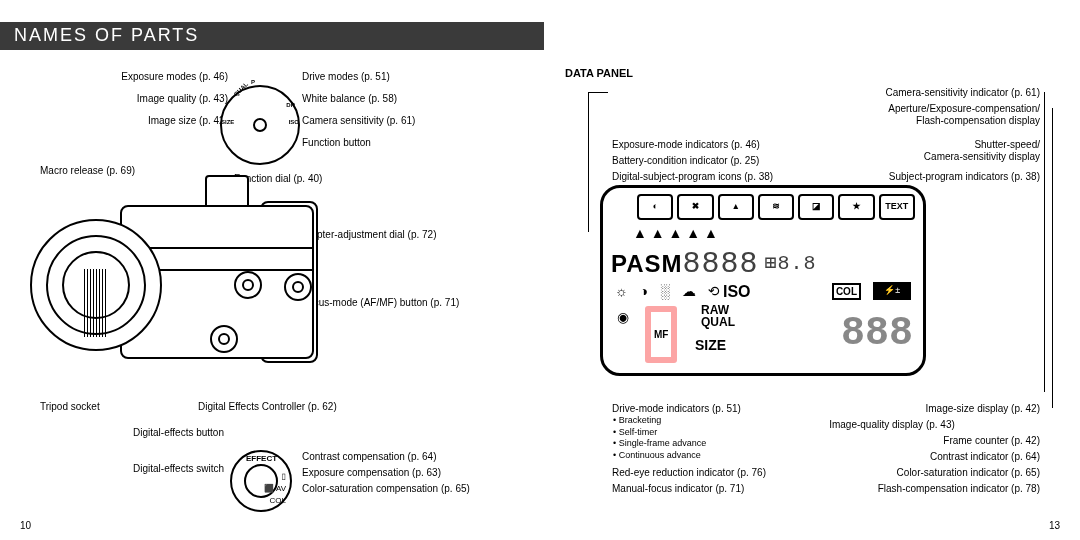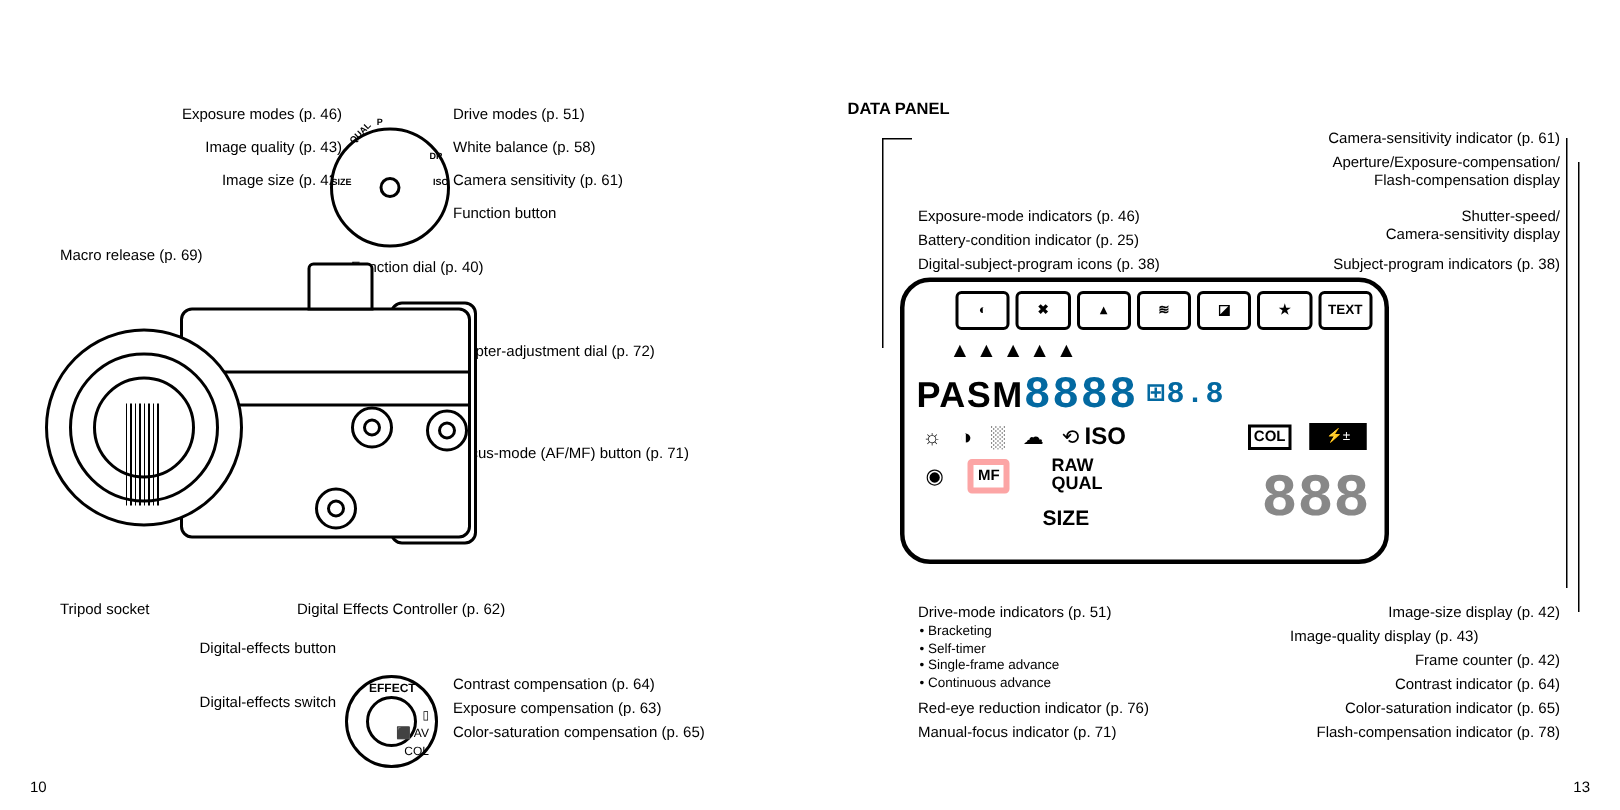--- a/index.html
+++ b/index.html
@@ -43,43 +43,44 @@
   .effect::before{content:"";position:absolute;left:12px;top:12px;right:12px;bottom:12px;border:2px solid #000;border-radius:50%}
   .effect-lab{position:absolute;left:14px;top:2px;font-size:8px;font-weight:bold}
   .effect-mark{position:absolute;font-size:8px;right:4px}
 
   
   .lcd{position:absolute;left:600px;top:185px;width:320px;height:185px;border:3px solid #000;border-radius:20px;background:#fff}
   .lcd-icons{position:absolute;left:34px;top:6px;right:8px;height:26px;display:flex;gap:4px}
   .lcd-icons>div{flex:1;border:2px solid #000;border-radius:4px;display:flex;align-items:center;justify-content:center;font-size:9px;font-weight:bold}
   .lcd-mainrow{position:absolute;left:8px;top:58px;right:8px;height:36px;display:flex;align-items:center}
   .lcd-pasm{font-weight:bold;font-size:24px;letter-spacing:1px}
-  .lcd-seg{font-family:"Courier New",monospace;font-weight:bold;font-size:30px;letter-spacing:1px;color:#0369a1}
+  .lcd-seg{font-family:"Courier New",monospace;font-weight:normal;font-size:30px;letter-spacing:1px;color:#404040}
   .lcd-iso{position:absolute;left:120px;top:94px;font-weight:bold;font-size:16px}
   .lcd-iconrow{position:absolute;left:12px;top:94px;font-size:14px;letter-spacing:4px}
   .lcd-raw{position:absolute;left:98px;top:116px;font-weight:bold;font-size:12px;line-height:1}
   .lcd-size{position:absolute;left:92px;top:148px;font-weight:bold;font-size:14px}
   .lcd-big{position:absolute;right:10px;top:120px;font-family:"Courier New",monospace;font-weight:bold;font-size:40px;color:#888}
-  .lcd-mf{position:absolute;left:42px;top:118px;border:4px solid #fca5a5;border-radius:3px;padding:1px 3px;font-size:10px;font-weight:bold}
+  .lcd-mf{position:absolute;left:42px;top:118px;border:6px solid #fca5a5;border-radius:3px;padding:16px 3px;font-size:10px;font-weight:bold}
   .lcd-eye{position:absolute;left:14px;top:120px;font-size:14px}
   .lcd-tri{position:absolute;left:30px;top:36px;right:10px;height:16px;display:flex;gap:38px;font-size:14px}
   .lcd-col{position:absolute;right:62px;top:95px;border:2px solid #000;padding:0 2px;font-size:10px;font-weight:bold}
   .lcd-flash{position:absolute;right:12px;top:94px;border:2px solid #000;height:14px;width:34px;background:#000;display:flex;align-items:center;justify-content:center;color:#fff;font-size:9px}
 
   
   .line{position:absolute;background:#000;height:1px}
   .vline{position:absolute;background:#000;width:1px}
 
   .sub{font-size:9px;margin-left:10px;display:block}
   .bullet{font-size:9px;margin-left:1px;display:block}
 </style>
 </head>
 <body>
 
 <div class="page">
+  <div class="titlebar">NAMES OF PARTS</div>
 
   <div class="lab" style="left:118px;top:70px;text-align:right;width:110px">Exposure modes (p. 46)</div>
   <div class="lab" style="left:118px;top:92px;text-align:right;width:110px">Image quality (p. 43)</div>
   <div class="lab" style="left:118px;top:114px;text-align:right;width:110px">Image size (p. 42)</div>
 
   <div class="lab" style="left:302px;top:70px">Drive modes (p. 51)</div>
   <div class="lab" style="left:302px;top:92px">White balance (p. 58)</div>
   <div class="lab" style="left:302px;top:114px">Camera sensitivity (p. 61)</div>
   <div class="lab" style="left:302px;top:136px">Function button</div>
   <div class="lab" style="left:234px;top:172px">Function dial (p. 40)</div>
@@ -142,21 +143,21 @@
   <div class="lab" style="left:612px;top:482px">Manual-focus indicator (p. 71)</div>
 
   <div class="lab" style="left:840px;top:86px;text-align:right;width:200px">Camera-sensitivity indicator (p. 61)</div>
   <div class="lab" style="left:840px;top:102px;text-align:right;width:200px">Aperture/Exposure-compensation/</div>
   <div class="lab" style="left:840px;top:114px;text-align:right;width:200px">Flash-compensation display</div>
   <div class="lab" style="left:840px;top:138px;text-align:right;width:200px">Shutter-speed/</div>
   <div class="lab" style="left:840px;top:150px;text-align:right;width:200px">Camera-sensitivity display</div>
   <div class="lab" style="left:840px;top:170px;text-align:right;width:200px">Subject-program indicators (p. 38)</div>
 
   <div class="lab" style="left:840px;top:402px;text-align:right;width:200px">Image-size display (p. 42)</div>
-  <div class="lab" style="left:860px;top:418px;text-align:left;width:200px">Image-quality display (p. 43)</div>
+  <div class="lab" style="left:792px;top:418px;text-align:center;width:200px">Image-quality display (p. 43)</div>
   <div class="lab" style="left:840px;top:434px;text-align:right;width:200px">Frame counter (p. 42)</div>
   <div class="lab" style="left:840px;top:450px;text-align:right;width:200px">Contrast indicator (p. 64)</div>
   <div class="lab" style="left:840px;top:466px;text-align:right;width:200px">Color-saturation indicator (p. 65)</div>
   <div class="lab" style="left:840px;top:482px;text-align:right;width:200px">Flash-compensation indicator (p. 78)</div>
 
   <div class="lcd">
     <div class="lcd-icons">
       <div>◐</div>
       <div>✖</div>
       <div>▴</div>

